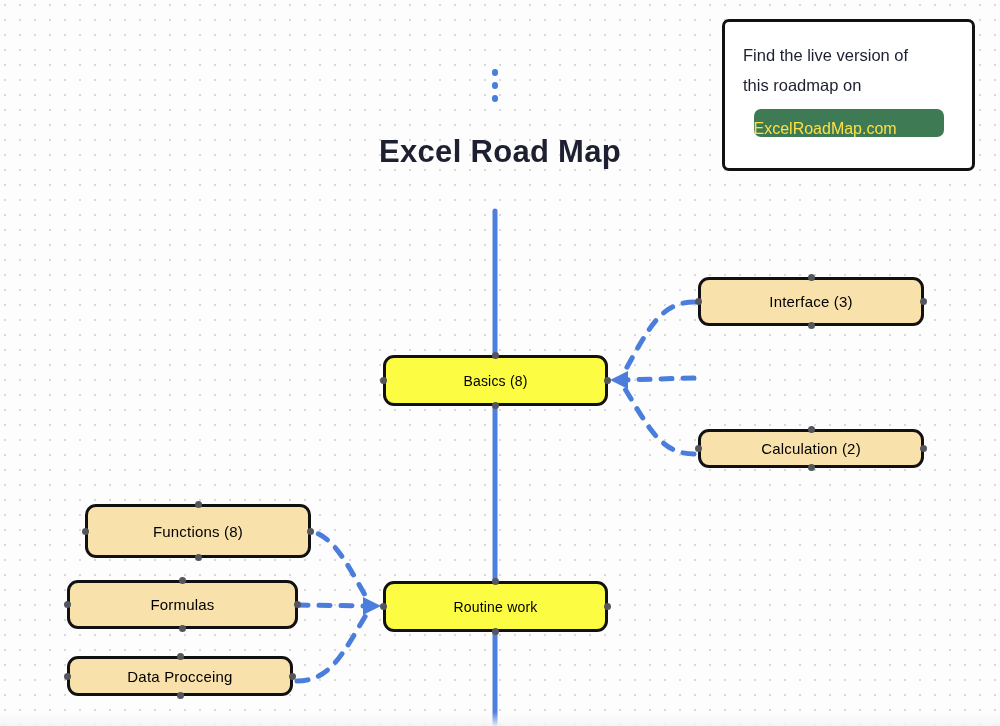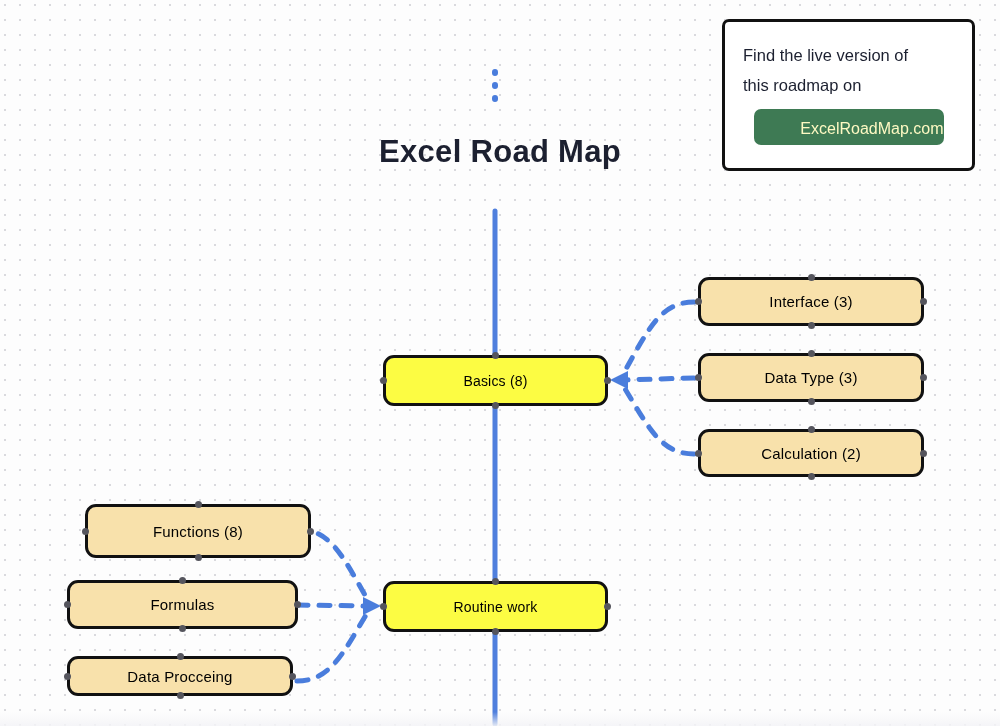--- a/index.html
+++ b/index.html
@@ -108,25 +108,25 @@
   }
   #promo-text {
     font-size: 16.5px;
     line-height: 30px;
     color: #1c2030;
   }
   #promo-link-button {
     display: block;
     margin: 9px auto 0 auto;
     width: 190px;
-    height: 36px;
+    height: 28px;
     line-height: 40px;
-    text-align: right;
+    text-align: left;
     background: #3e7a54;
-    color: #fef9c3;
+    color: #fde047;
     border-radius: 7px;
     font-size: 16px;
     text-decoration: none;
     cursor: pointer;
   }
 </style>
 </head>
 <body>
 
 <div id="canvas">
@@ -183,29 +183,22 @@
   </div>
 
   <div class="node child" style="left:698px; top:277px; width:226px; height:49px;">
     <span>Interface (3)</span>
     <span class="handle top"></span>
     <span class="handle bottom"></span>
     <span class="handle left"></span>
     <span class="handle right"></span>
   </div>
 
-  <div class="node child" style="left:698px; top:353px; width:226px; height:49px;">
-    <span>Data Type (3)</span>
-    <span class="handle top"></span>
-    <span class="handle bottom"></span>
-    <span class="handle left"></span>
-    <span class="handle right"></span>
-  </div>
-
-  <div class="node child" style="left:698px; top:429px; width:226px; height:48px;text-align:center;">
+
+  <div class="node child" style="left:698px; top:429px; width:226px; height:39px;text-align:center;">
     <span>Calculation (2)</span>
     <span class="handle top"></span>
     <span class="handle bottom"></span>
     <span class="handle left"></span>
     <span class="handle right"></span>
   </div>
 
   <div class="node child" style="left:85px; top:504px; width:226px; height:54px;">
     <span>Functions (8)</span>
     <span class="handle top"></span>

